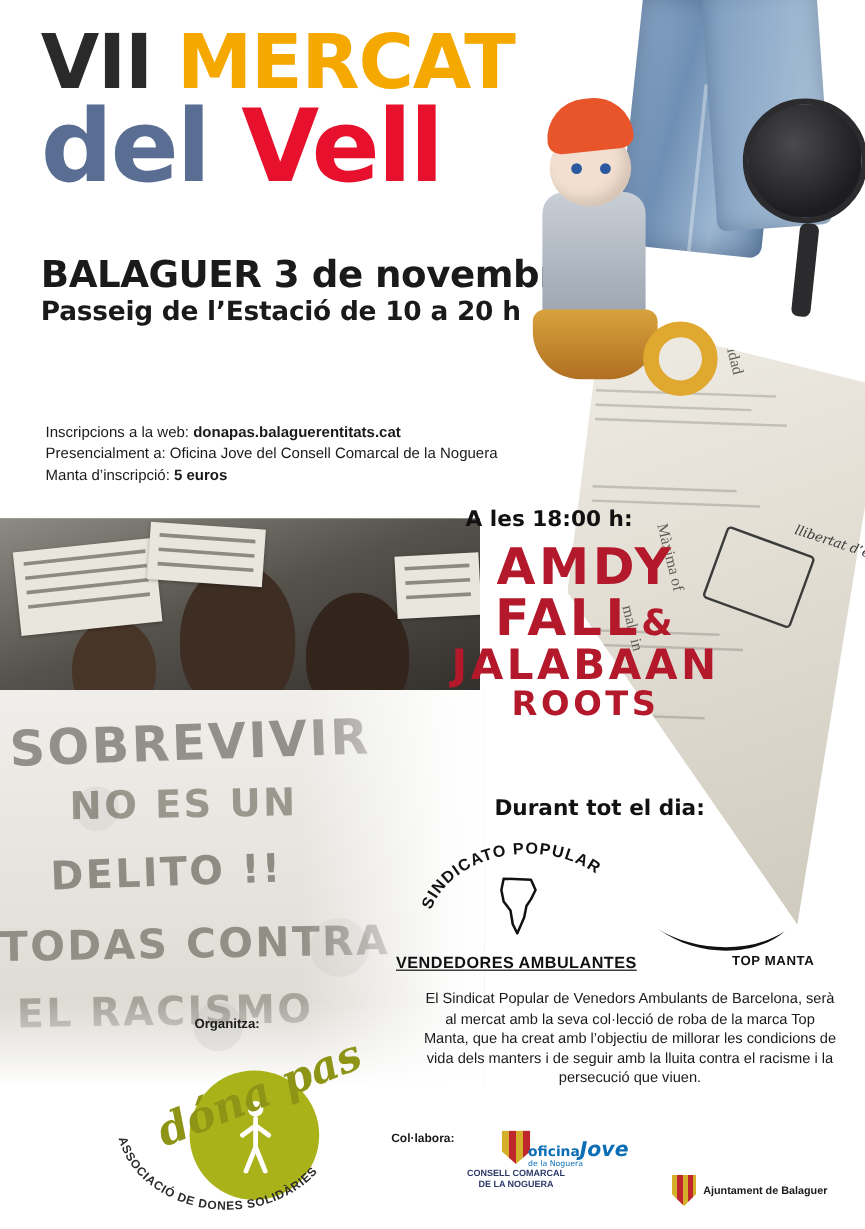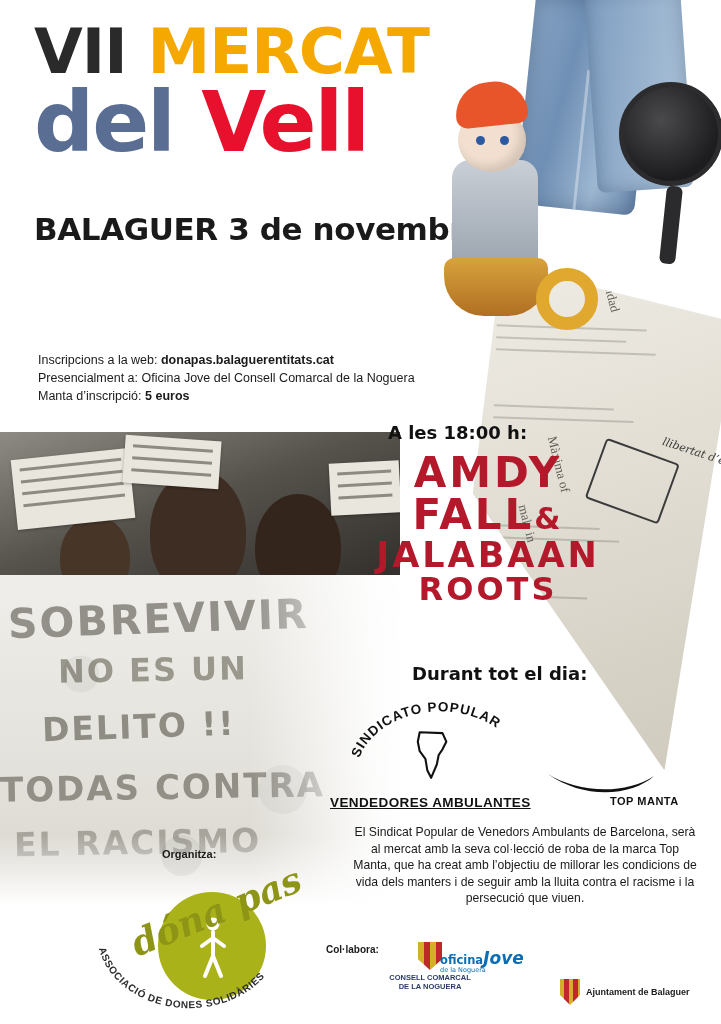--- a/index.html
+++ b/index.html
@@ -257,21 +257,21 @@
     text-align: center;
     font-family: "DejaVu Sans", sans-serif;
     color: #b3182b; font-weight: bold;
     letter-spacing: 3px;
     line-height: 1.0;
   }
   .band .b1 { font-size: 42px; }
   .band .b2 { font-size: 42px; }
   .band .amp { font-size: 30px; }
   .band .b3 { font-size: 35px; margin-top: 2px; }
-  .band .b4 { font-size: 32px; }
+  .band .b4 { font-size: 28px; }
   .band .b5 { font-size: 27px; letter-spacing: 9px; color:#c0304a; }
 
   
   .durant {
     position:absolute; left: 412px; top: 663px;
     font-size: 18px; font-weight: bold; color:#111;
     font-family: "DejaVu Sans", sans-serif;
     white-space: nowrap;
   }
   .sindicato {
@@ -405,20 +405,21 @@
   <div class="title-wrap">
     <div class="title-line1">
       <span class="t-vii">VII </span><span class="t-mercat">MERCAT</span>
     </div>
     <div class="title-line2">
       <span class="t-del">del </span><span class="t-vell">Vell</span>
     </div>
   </div>
 
   <div class="place">BALAGUER 3 de novembre</div>
+  <div class="place2">Passeig de l’Estació de 10 a 20 h</div>
 
   <div class="info">
     <div>
       <span>Inscripcions a la web: </span><b>donapas.balaguerentitats.cat</b>
     </div>
     <div>
       <span>Presencialment a: </span><span>Oficina Jove del Consell Comarcal de la Noguera</span>
     </div>
     <div>
       <span>Manta d’inscripció: </span><b>5 euros</b>

